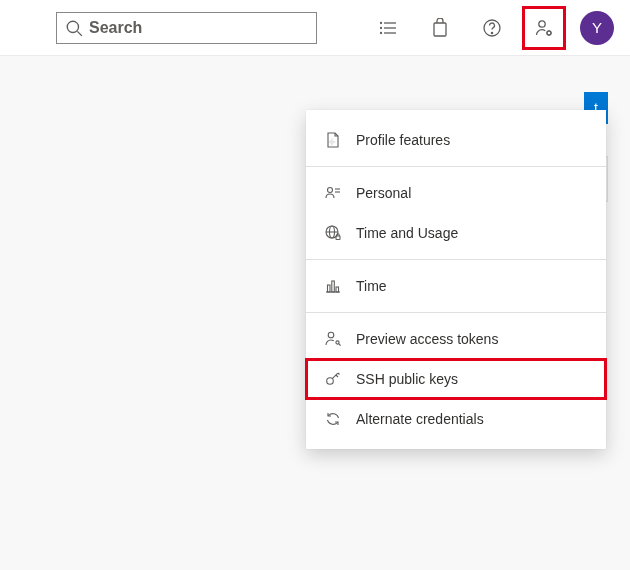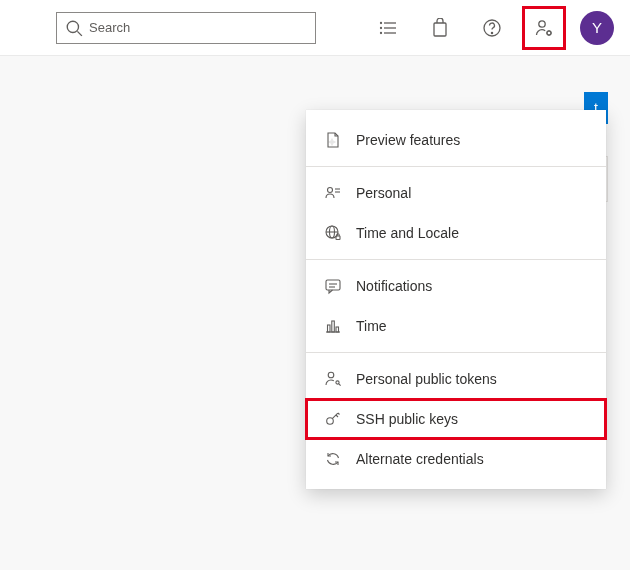--- a/index.html
+++ b/index.html
@@ -25,25 +25,26 @@
       border: 1px solid #8a8886;
       display: flex;
       align-items: center;
       padding: 0 8px;
       background: #fff;
     }
     .search-wrap svg { width: 16px; height: 16px; color: #605e5c; }
     .search-input {
       border: none;
       outline: none;
-      font-size: 13px;
+      font-size: 16px;
       color: #605e5c;
       margin-left: 6px;
       flex: 1;
       background: transparent;
+      font-weight: bold;
     }
     .search-input::placeholder { color: #605e5c; }
     .topbar-spacer { flex: 1; }
     .topbar-icon {
       width: 44px;
       height: 44px;
       display: flex;
       align-items: center;
       justify-content: center;
       color: #605e5c;
@@ -185,21 +186,21 @@
   <div class="dropdown">
 
     <div class="dd-item">
       <span class="dd-icon">
         <svg viewBox="0 0 18 18" fill="none" stroke="currentColor" stroke-width="1.1">
             <path d="M4 2 h7 l3 3 v11 H4 Z"></path>
             <path d="M11 2 v3 h3"></path>
             <path d="M7 10 l1-2 1 2 2 1-2 1-1 2-1-2-2-1z" fill="currentColor" opacity="0.15"></path>
           </svg>
       </span>
-      <span>Preview features</span>
+      <span>Profile features</span>
     </div>
 
     <div class="dd-separator"></div>
 
     <div class="dd-item">
       <span class="dd-icon">
         <svg viewBox="0 0 18 18" fill="none" stroke="currentColor" stroke-width="1.1">
             <circle cx="6" cy="6" r="2.5"></circle>
             <path d="M2 14 c0-2.5 1.8-4 4-4 s4 1.5 4 4"></path>
             <line x1="11" y1="5" x2="16" y2="5"></line>
@@ -211,36 +212,25 @@
     <div class="dd-item">
       <span class="dd-icon">
         <svg viewBox="0 0 18 18" fill="none" stroke="currentColor" stroke-width="1.1">
             <circle cx="8" cy="8" r="6"></circle>
             <ellipse cx="8" cy="8" rx="2.5" ry="6"></ellipse>
             <line x1="2" y1="8" x2="14" y2="8"></line>
             <rect x="12" y="12" width="4" height="3.5" rx="0.5"></rect>
             <path d="M12.8 12 v-1 a1.2 1.2 0 0 1 2.4 0 v1"></path>
           </svg>
       </span>
-      <span>Time and Locale</span>
+      <span>Time and Usage</span>
     </div>
 
     <div class="dd-separator"></div>
 
-    <div class="dd-item">
-      <span class="dd-icon">
-        <svg viewBox="0 0 18 18" fill="none" stroke="currentColor" stroke-width="1.1">
-            <rect x="2" y="3" width="14" height="10" rx="1.5"></rect>
-            <path d="M5 13 l0 3 l3.5-3"></path>
-            <line x1="5" y1="7" x2="13" y2="7"></line>
-            <line x1="5" y1="10" x2="11" y2="10"></line>
-          </svg>
-      </span>
-      <span>Notifications</span>
-    </div>
     <div class="dd-item">
       <span class="dd-icon">
         <svg viewBox="0 0 18 18" fill="none" stroke="currentColor" stroke-width="1.1">
             <line x1="2" y1="15" x2="16" y2="15"></line>
             <rect x="3.5" y="8" width="2.5" height="7"></rect>
             <rect x="7.8" y="4" width="2.5" height="11"></rect>
             <rect x="12" y="10" width="2.5" height="5"></rect>
           </svg>
       </span>
       <span>Time</span>
@@ -250,21 +240,21 @@
 
     <div class="dd-item">
       <span class="dd-icon">
         <svg viewBox="0 0 18 18" fill="none" stroke="currentColor" stroke-width="1.1">
             <circle cx="7" cy="5" r="2.8"></circle>
             <path d="M2 15 c0-3 2.3-5 5-5 c1 0 2 0.3 2.8 0.8"></path>
             <circle cx="13.5" cy="12.5" r="1.6"></circle>
             <path d="M14.6 13.6 l2 2"></path>
           </svg>
       </span>
-      <span>Personal public tokens</span>
+      <span>Preview access tokens</span>
     </div>
     <div class="dd-item highlighted">
       <span class="dd-icon">
         <svg viewBox="0 0 18 18" fill="none" stroke="currentColor" stroke-width="1.1">
             <circle cx="6" cy="11" r="3.3"></circle>
             <path d="M8.3 8.7 l5.5-5.5 M12 5 l2 2 M14 3 l1.5 1.5"></path>
           </svg>
       </span>
       <span>SSH public keys</span>
     </div>

